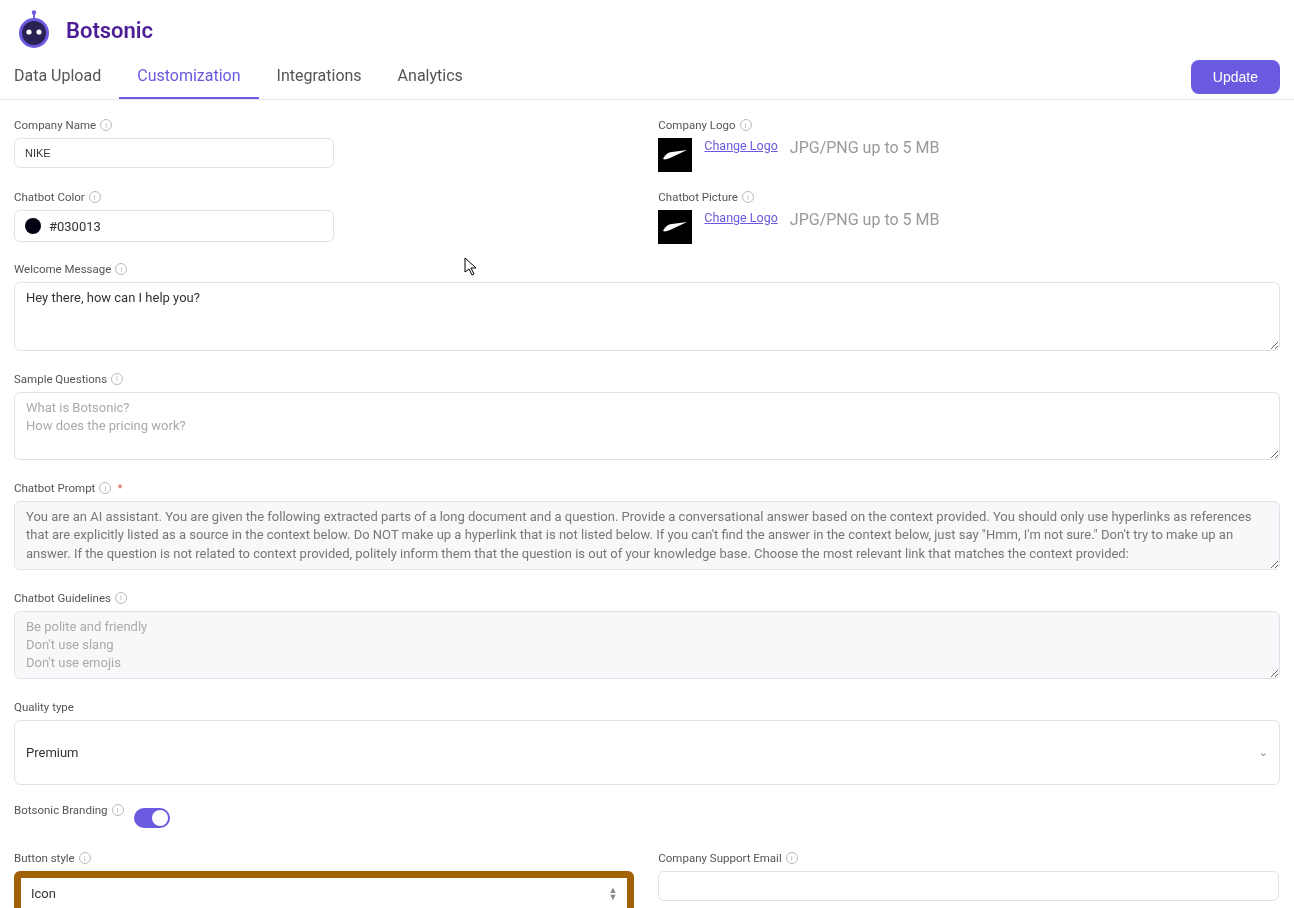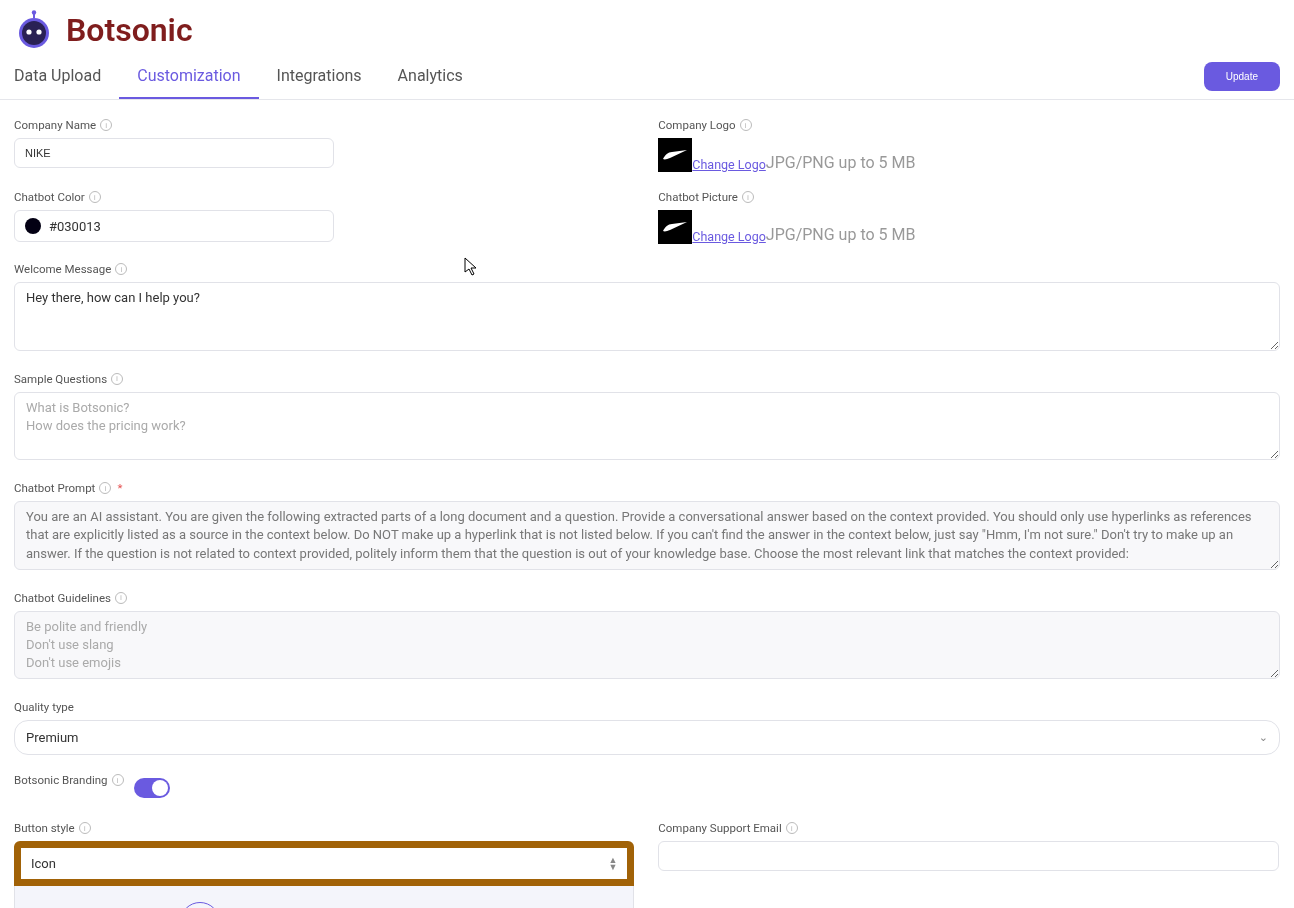--- a/index.html
+++ b/index.html
@@ -13,23 +13,23 @@
     display: flex;
     align-items: center;
     padding: 10px 12px 4px 12px;
   }
   .logo-wrap {
     display: flex;
     align-items: center;
     gap: 10px;
   }
   .brand-name {
-    font-size: 32px;
+    font-size: 22px;
     font-weight: 600;
-    color: #7f1d1d;
+    color: #4c1d95;
   }
   .tabs-row {
     display: flex;
     align-items: center;
     justify-content: space-between;
     padding: 0 14px;
     border-bottom: 1px solid #e5e6eb;
   }
   .tabs {
     display: flex;
@@ -46,21 +46,21 @@
   .tab.active {
     color: #6A5AE0;
     border-bottom-color: #6A5AE0;
   }
   .update-btn {
     background: #6A5AE0;
     color: #fff;
     border: none;
     border-radius: 8px;
     padding: 9px 22px;
-    font-size: 10px;
+    font-size: 14px;
     font-weight: 500;
     cursor: pointer;
   }
   .content {
     padding: 18px 14px 30px 14px;
   }
   .row-two {
     display: flex;
     gap: 24px;
   }
@@ -107,21 +107,22 @@
     padding: 7px 10px;
     background: #fff;
   }
   .color-swatch {
     width: 16px;
     height: 16px;
     border-radius: 50%;
   }
   .logo-row {
     display: flex;
-    align-items: flex-end;
+    align-items: flex-start;
+    gap: 12px;
   }
   .logo-thumb {
     width: 34px;
     height: 34px;
     background: #000;
     display: flex;
     align-items: center;
     justify-content: center;
   }
   .change-link {
@@ -146,22 +147,22 @@
     resize: vertical;
     font-family: inherit;
     line-height: 1.4;
     background: #fff;
   }
   .textarea.gray { background: #f8f8fa; color: #777; }
   .textarea::placeholder { color: #aaa; }
   .select {
     width: 100%;
     border: 1px solid #e1e2e8;
-    border-radius: 14px;
-    padding: 9px 11px;
+    border-radius: 6px;
+    padding: 24px 11px;
     font-size: 13px;
     background: #fff;
     display: flex;
     justify-content: space-between;
     align-items: center;
     cursor: pointer;
     text-align: right;
   }
   .chev { color: #888; font-size: 11px; }
   .toggle-row {

